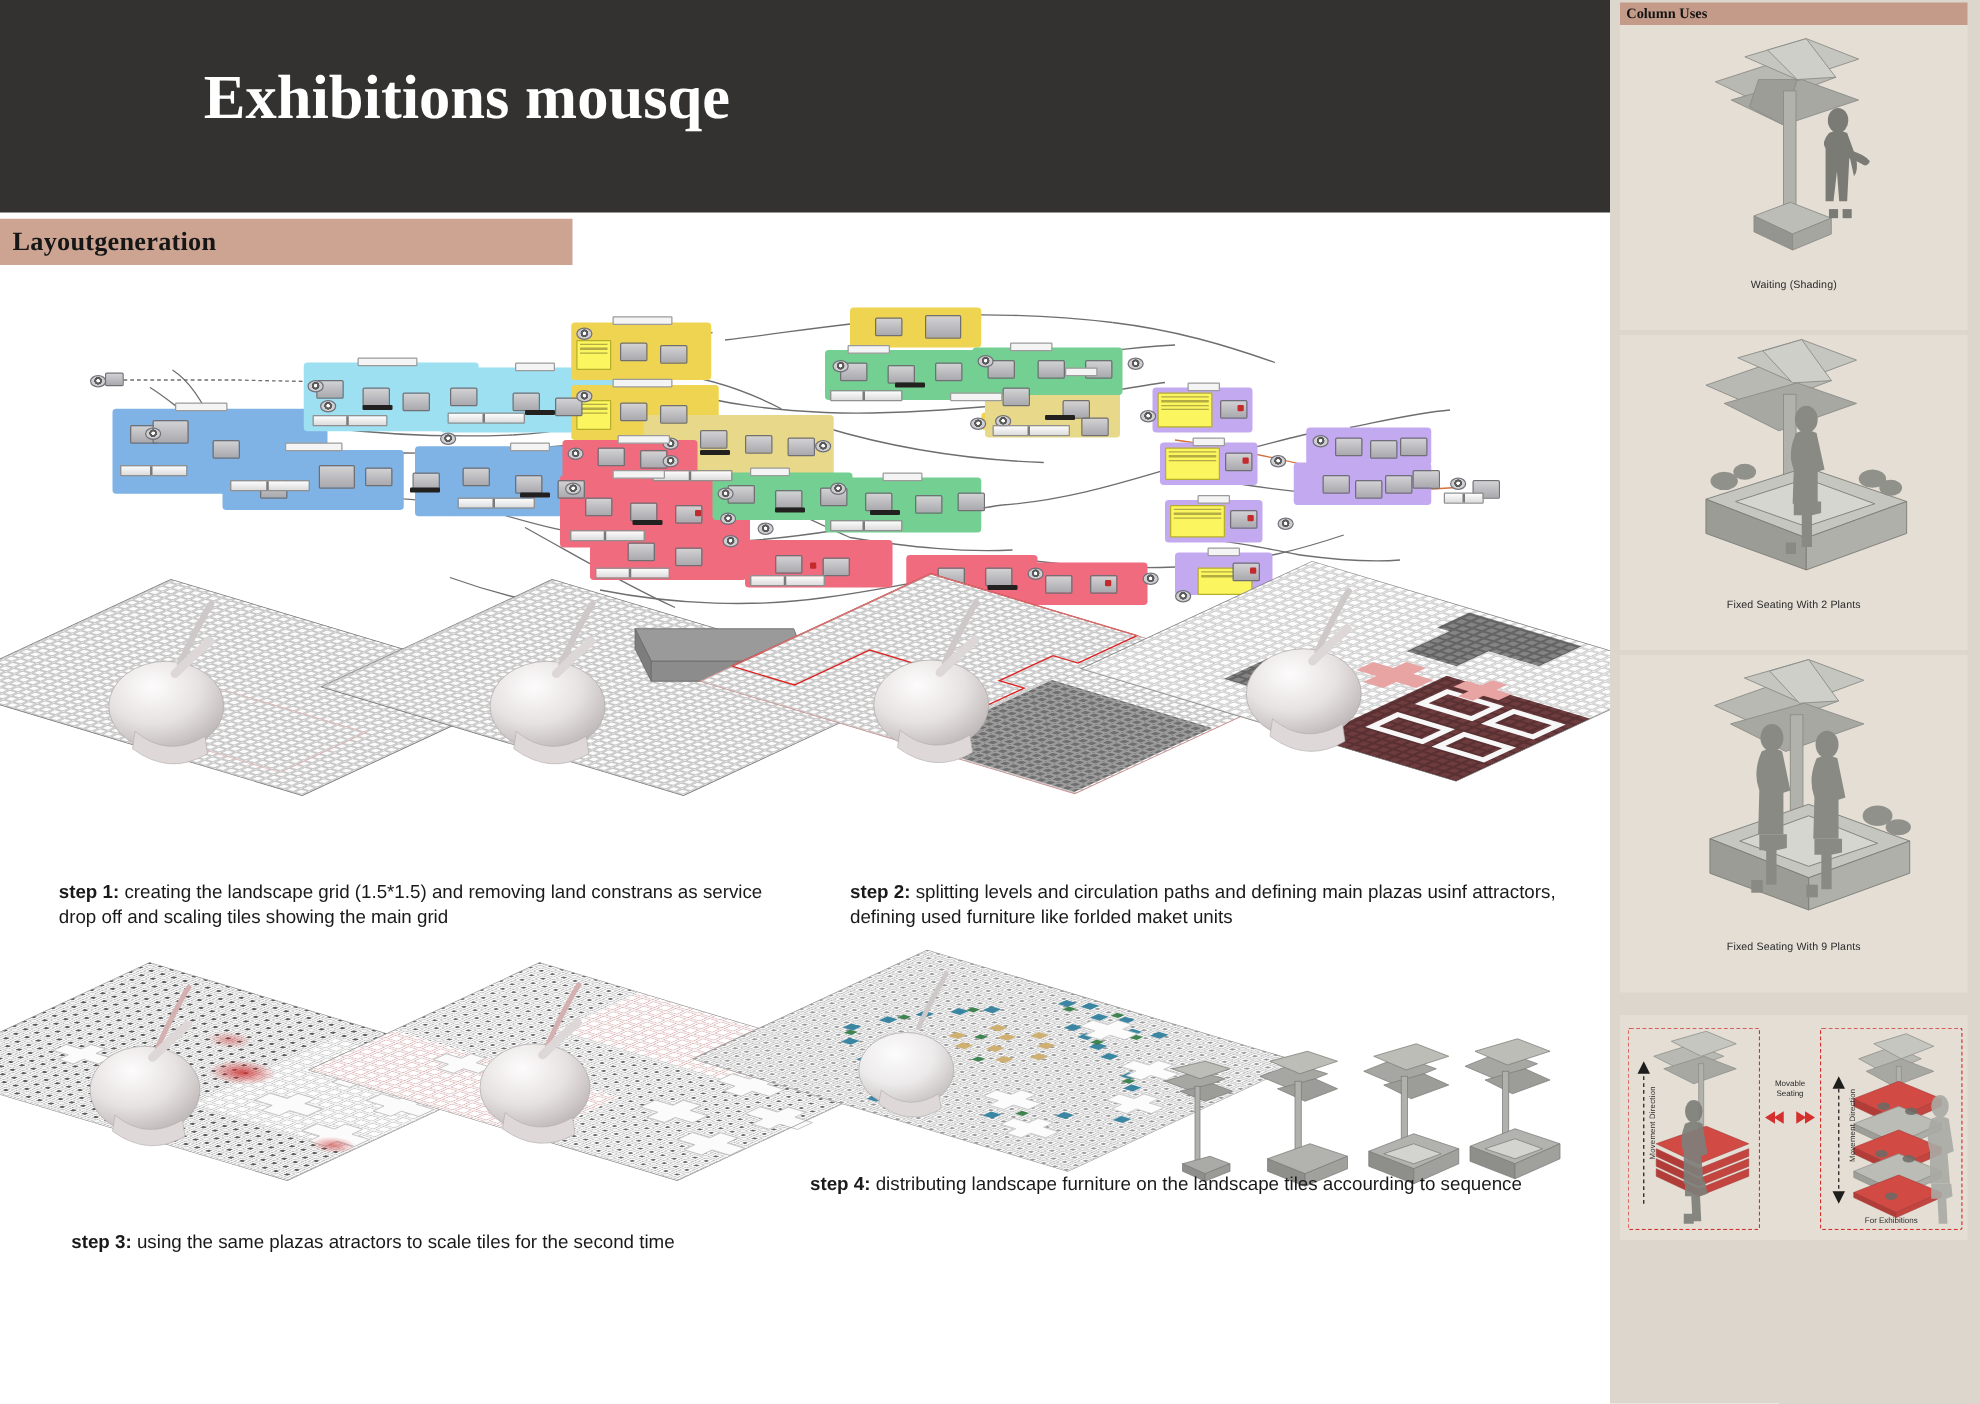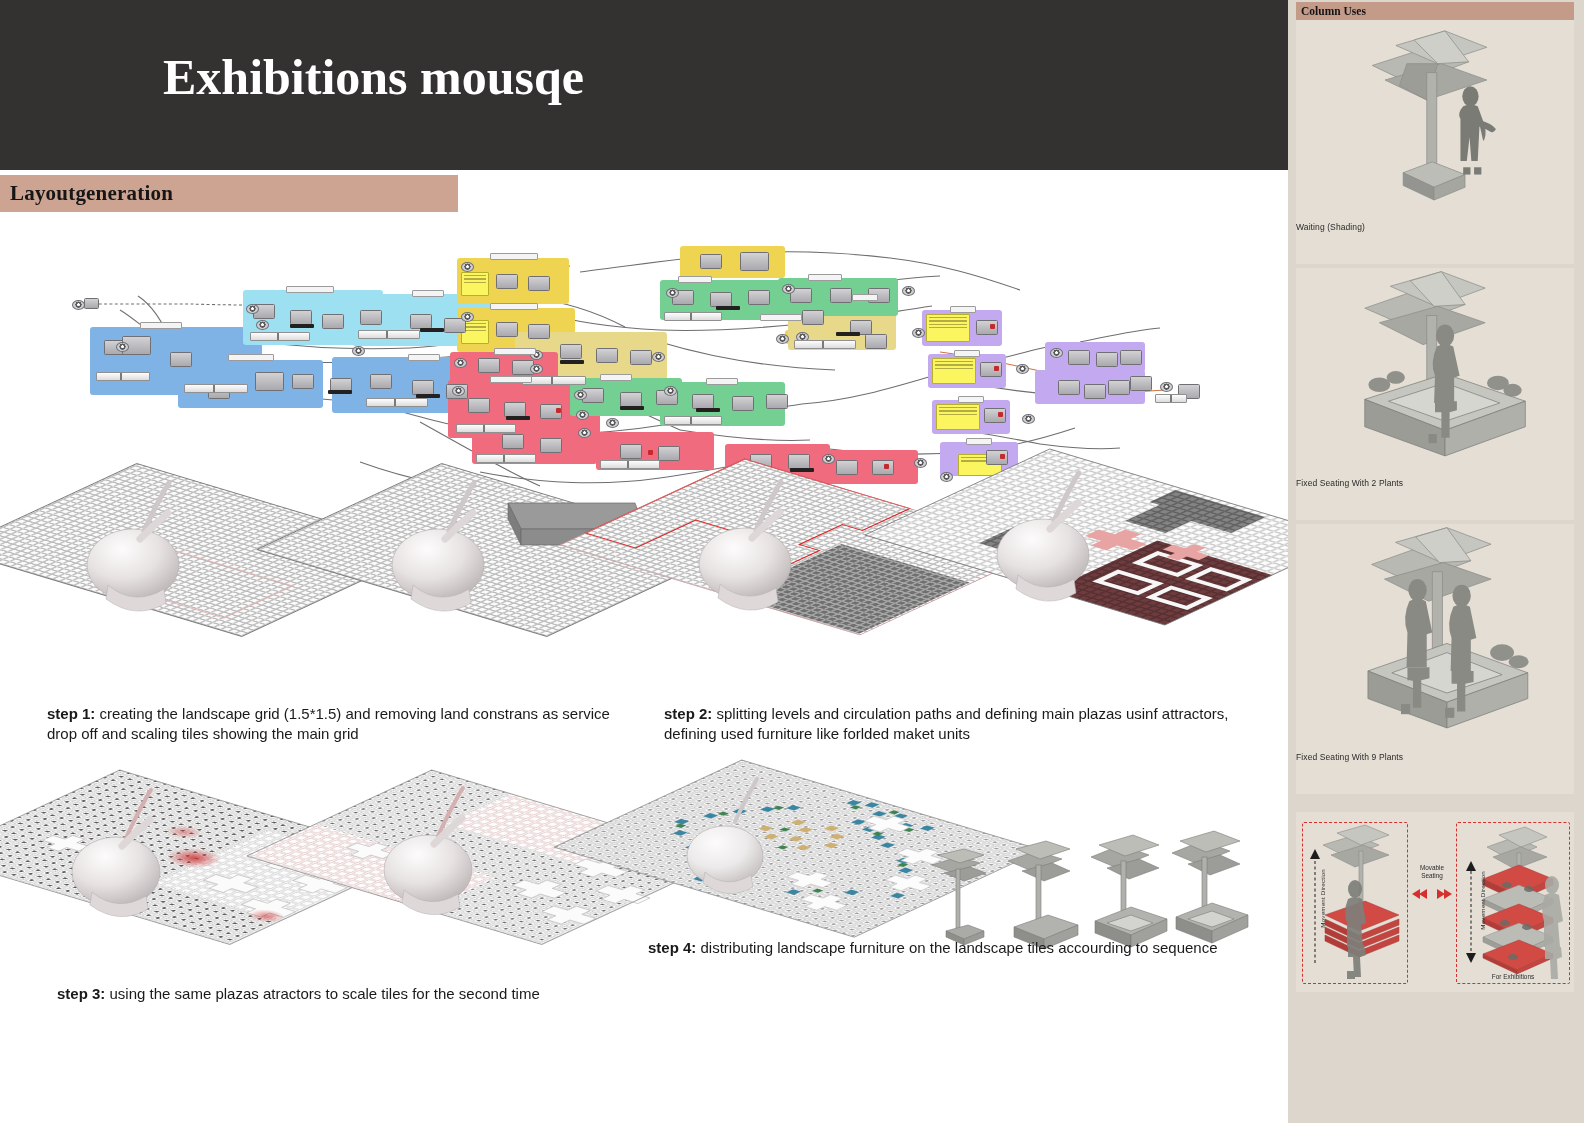--- a/index.html
+++ b/index.html
@@ -96,21 +96,21 @@
   #sidebar-banner{
     position:absolute;left:8px;top:2px;width:278px;height:18px;background:#c49b88;
     display:flex;align-items:center;
   }
   #sidebar-banner-text{
     font-family:"Liberation Serif", serif;font-weight:bold;font-size:11.5px;color:#141414;
     padding-left:5px;
   }
   .sb-card{position:absolute;left:8px;width:278px;background:#e4ded5;}
   .sb-cap{
-    position:absolute;width:100%;text-align:left;font-size:8.5px;color:#2a2a2a;
+    position:absolute;width:100%;text-align:center;font-size:8.5px;color:#2a2a2a;
     font-family:"Liberation Sans", sans-serif;letter-spacing:.1px;
   }
   .dashbox{
     position:absolute;border:1.4px dashed #d4302e;border-radius:2px;background:transparent;
   }
   .vlabel{
     position:absolute;font-size:6.2px;color:#2b2b2b;letter-spacing:.2px;
     writing-mode:vertical-rl;transform:rotate(180deg);
     font-family:"Liberation Sans", sans-serif;white-space:nowrap;
   }
@@ -523,21 +523,21 @@
       <ellipse cx="95" cy="78" rx="46" ry="36" fill="url(#dome4)" stroke="#b3acac" stroke-width="0.6"></ellipse>
       <path d="M70 98 q26 22 56 4 l2 14 q-30 18 -60 -4 z" fill="#ded8d8" stroke="#b5aeae" stroke-width="0.5"></path>
       <path d="M106 44 q10 -22 18 -36 q4 -8 7 -12" stroke="#cfc8c8" stroke-width="5" fill="none" stroke-linecap="round"></path>
       <path d="M102 52 q14 -14 28 -26" stroke="#ddd7d7" stroke-width="7" fill="none" stroke-linecap="round"></path>
     </svg>
   </div>
 
   <div class="caption" style="left:47px;top:492px;width:575px;">
     <b>step 1:</b><span> creating the landscape grid (1.5*1.5) and removing land constrans as service drop off and scaling tiles showing the main grid</span>
   </div>
-  <div class="caption" style="left:664px;top:492px;width:580px;">
+  <div class="caption" style="left:680px;top:492px;width:580px;">
     <b>step 2:</b><span> splitting levels and circulation paths and defining main plazas usinf attractors, defining used furniture like forlded maket units</span>
   </div>
 
   <div class="render" style="left:28px;top:580px;width:300px;height:190px;">
     <svg viewBox="0 0 300 190" style="width:100%;height:100%;overflow:visible">
       <defs>
         <pattern id="tileS1" width="9" height="9" patternUnits="userSpaceOnUse">
           <rect width="9" height="9" fill="#f7f7f7"></rect>
             <rect width="7" height="7" x="1" y="1" fill="#fcfcfc" stroke="#9e9e9e" stroke-width="0.5"></rect>
           <rect width="3" height="3" x="3" y="3" fill="#5b5b5b"></rect>

